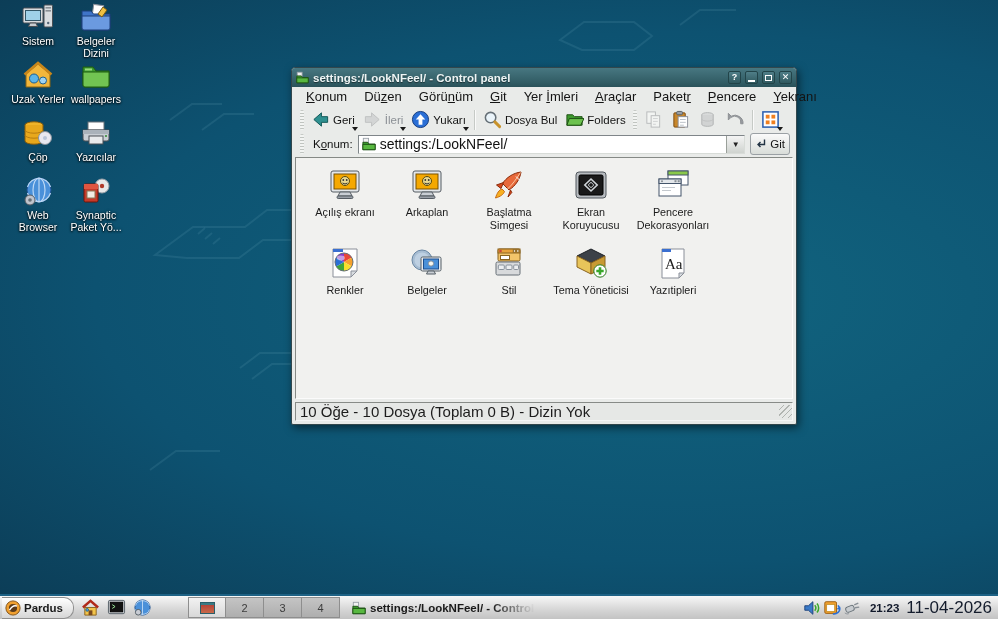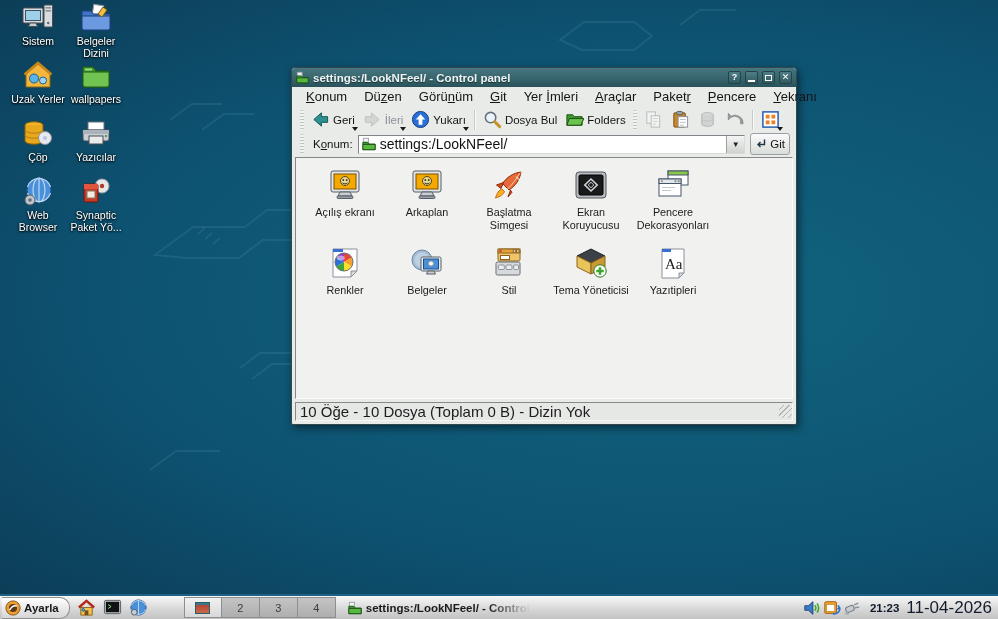--- a/index.html
+++ b/index.html
@@ -530,21 +530,21 @@
 
   <div class="taskbar">
     <div class="kmenu">
       <span class="kmenu-logo">
           <svg viewBox="0 0 18 18">
             <circle cx="9" cy="9" r="8" fill="#f0a030" stroke="#7a4a10"></circle>
             <circle cx="9" cy="9" r="4.6" fill="#5a3a1a"></circle>
             <path d="M5 11.5 q4 -6.5 8.5 -4.5" stroke="#fff" stroke-width="1.6" fill="none"></path>
           </svg>
         </span>
-      <span class="kmenu-label">Ayarla</span>
+      <span class="kmenu-label">Pardus</span>
     </div>
     <span id="quicklaunch" style="display:flex;align-items:center;">
         <span class="ql">
           <span style="display: block;">
             <svg viewBox="0 0 20 20">
               <path d="M4 10 h12 v8 H4 z" fill="#f2c44a" stroke="#8a6420"></path>
               <path d="M2 10 L10 3 l8 7" fill="none" stroke="#b02a1a" stroke-width="2.6"></path>
               <rect x="8" y="13" width="4" height="5" fill="#7a4a20"></rect>
               <circle cx="6.5" cy="12.5" r="1.4" fill="#5ab4e8" stroke="#1c5f8f"></circle>
             </svg>

